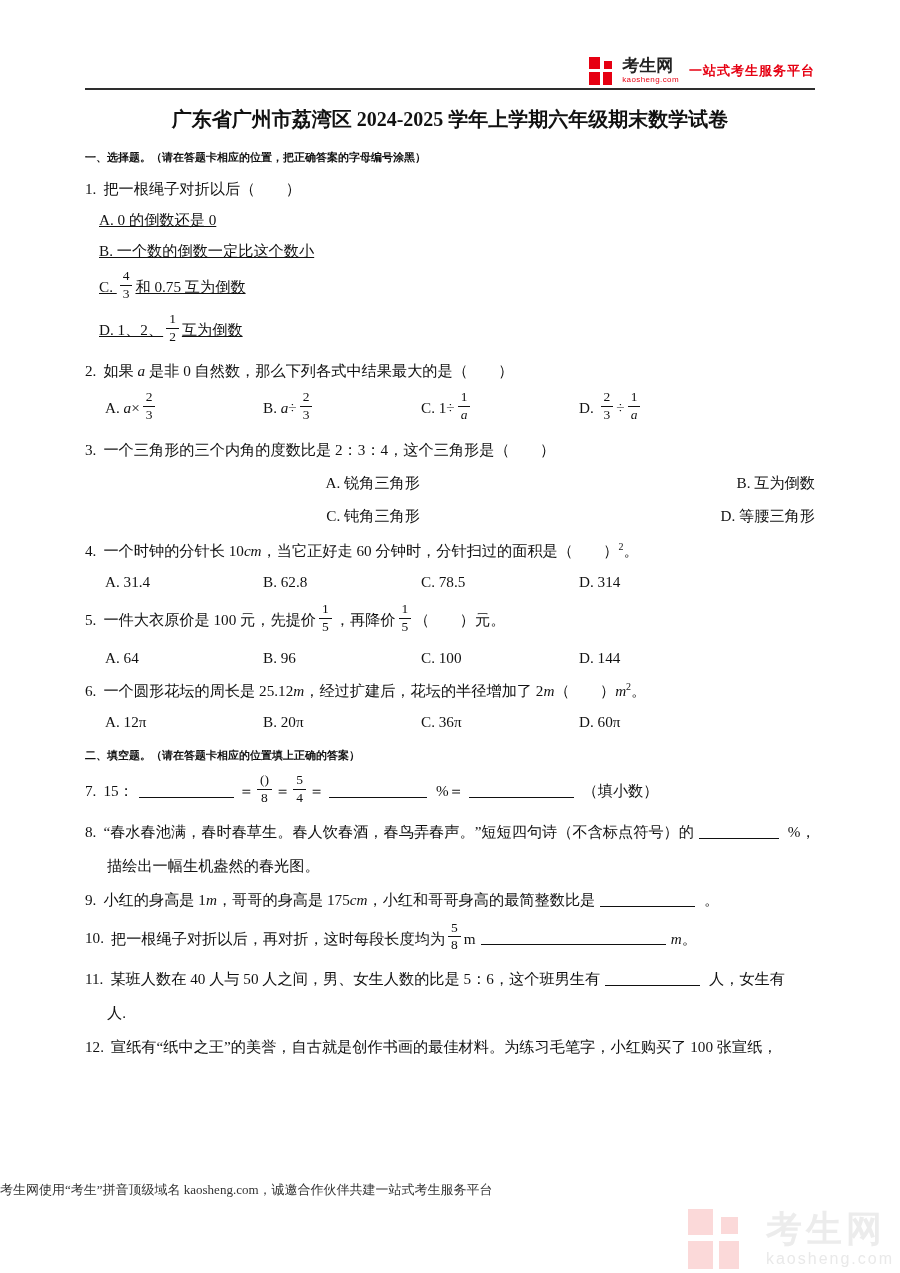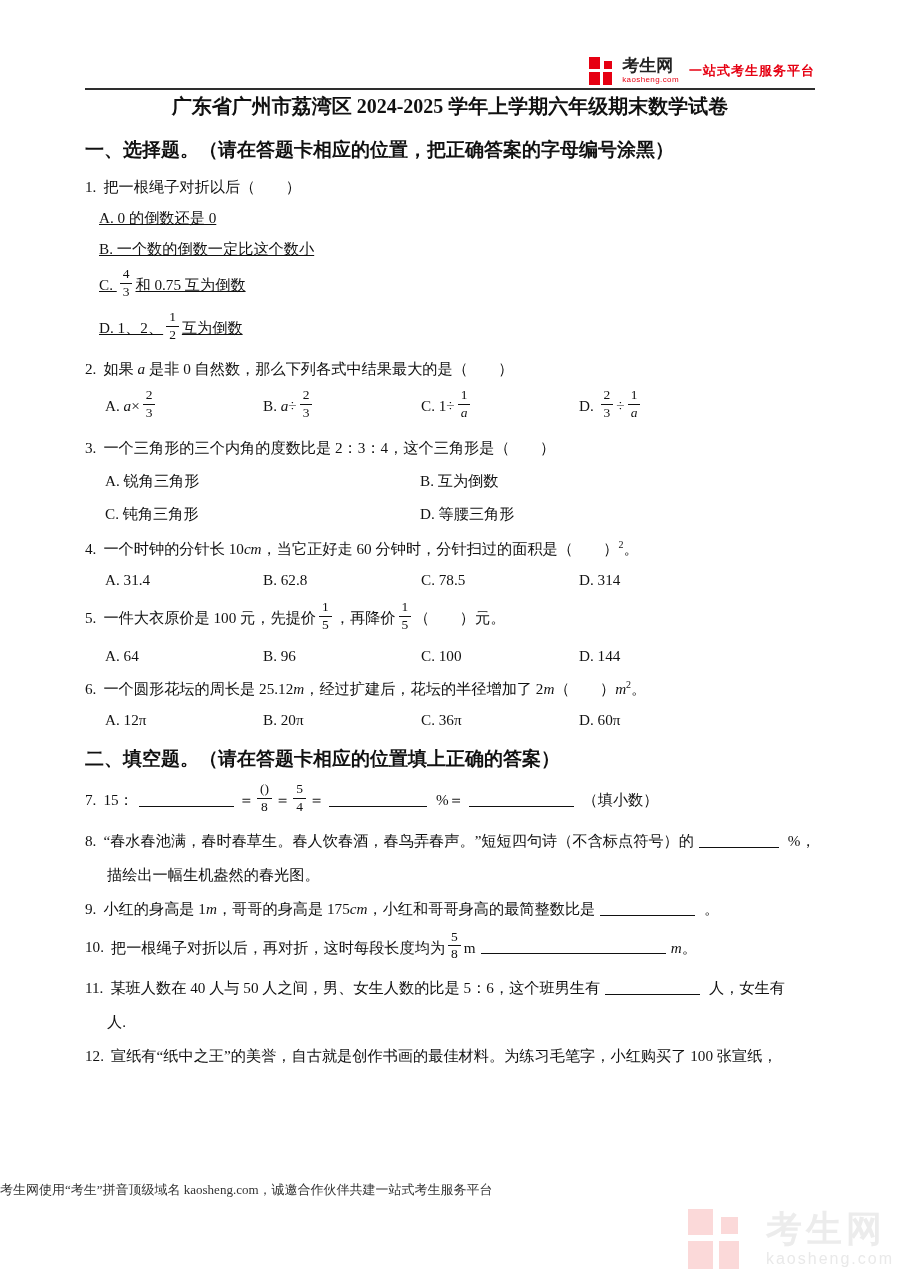--- a/index.html
+++ b/index.html
@@ -19,35 +19,35 @@
   .logo-icon .b4{left:14px;top:16px;width:9px;height:13px;}
   .logo-text{display:flex;flex-direction:column;line-height:1;}
   .logo-brand{font-family:"Liberation Sans","DejaVu Sans",sans-serif;font-weight:bold;
               font-size:17px;color:#222;}
   .logo-domain{font-family:"Liberation Sans","DejaVu Sans",sans-serif;font-size:8px;
                color:#e60012;margin-top:2px;letter-spacing:.4px;}
   .logo-tagline{font-family:"Liberation Sans","DejaVu Sans",sans-serif;font-weight:bold;
                 font-size:13px;color:#e60012;margin-left:10px;letter-spacing:1px;}
 
   
-  .doc-title{text-align:center;font-size:20px;font-weight:bold;margin-top:3px;white-space:nowrap;}
+  .doc-title{text-align:center;font-size:20px;font-weight:bold;margin-top:16px;white-space:nowrap;}
   .section-heading{font-family:Liberation Mono, monospace;font-weight:bold;
-                   font-size:19px;margin-top:17px;white-space:nowrap;}
+                   font-size:11px;margin-top:17px;white-space:nowrap;}
 
   
   .q-stem{margin-top:14px;font-size:15.2px;white-space:nowrap;}
   .q-line{margin-top:13px;font-size:15.2px;white-space:nowrap;}
   .q-line.cont{margin-left:22px;}
   .q-num{margin-right:7px;}
   .opts-stack .opt{margin-top:10px;margin-left:14px;font-size:15.2px;white-space:nowrap;text-decoration:underline;}
   .opts-row4{display:flex;margin-left:20px;margin-top:11px;font-size:15.2px;}
   .opts-row4 .opt{width:158px;white-space:nowrap;}
   .opts-row4 .opt:last-child{width:auto;}
   .opts-grid2{display:grid;grid-template-columns:315px 1fr;margin-left:20px;font-size:15.2px;}
-  .opts-grid2 .opt{margin-top:12px;white-space:nowrap;}
+  .opts-grid2 .opt{margin-top:12px;white-space:nowrap;text-align:right;}
 
   
   .frac{display:inline-block;vertical-align:middle;text-align:center;line-height:1.1;
         font-size:13.5px;margin:0 3px;transform:translateY(-3px);}
   .frac .fn{display:block;border-bottom:1px solid #111;padding:0 3px 1px;}
   .frac .fd{display:block;padding-top:1px;}
   .it{font-style:italic;}
   i.var{font-family:"Liberation Serif","DejaVu Serif",serif;}
   sup.sp{font-size:10px;}
   .blank{display:inline-block;height:14px;border-bottom:1px solid #111;margin:0 5px;

